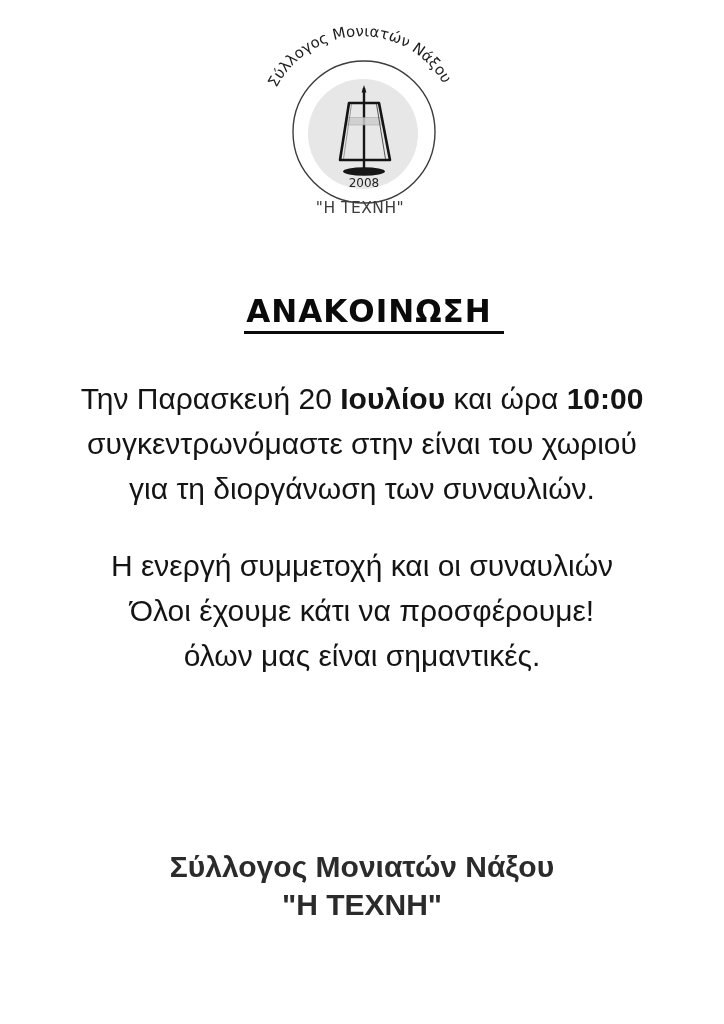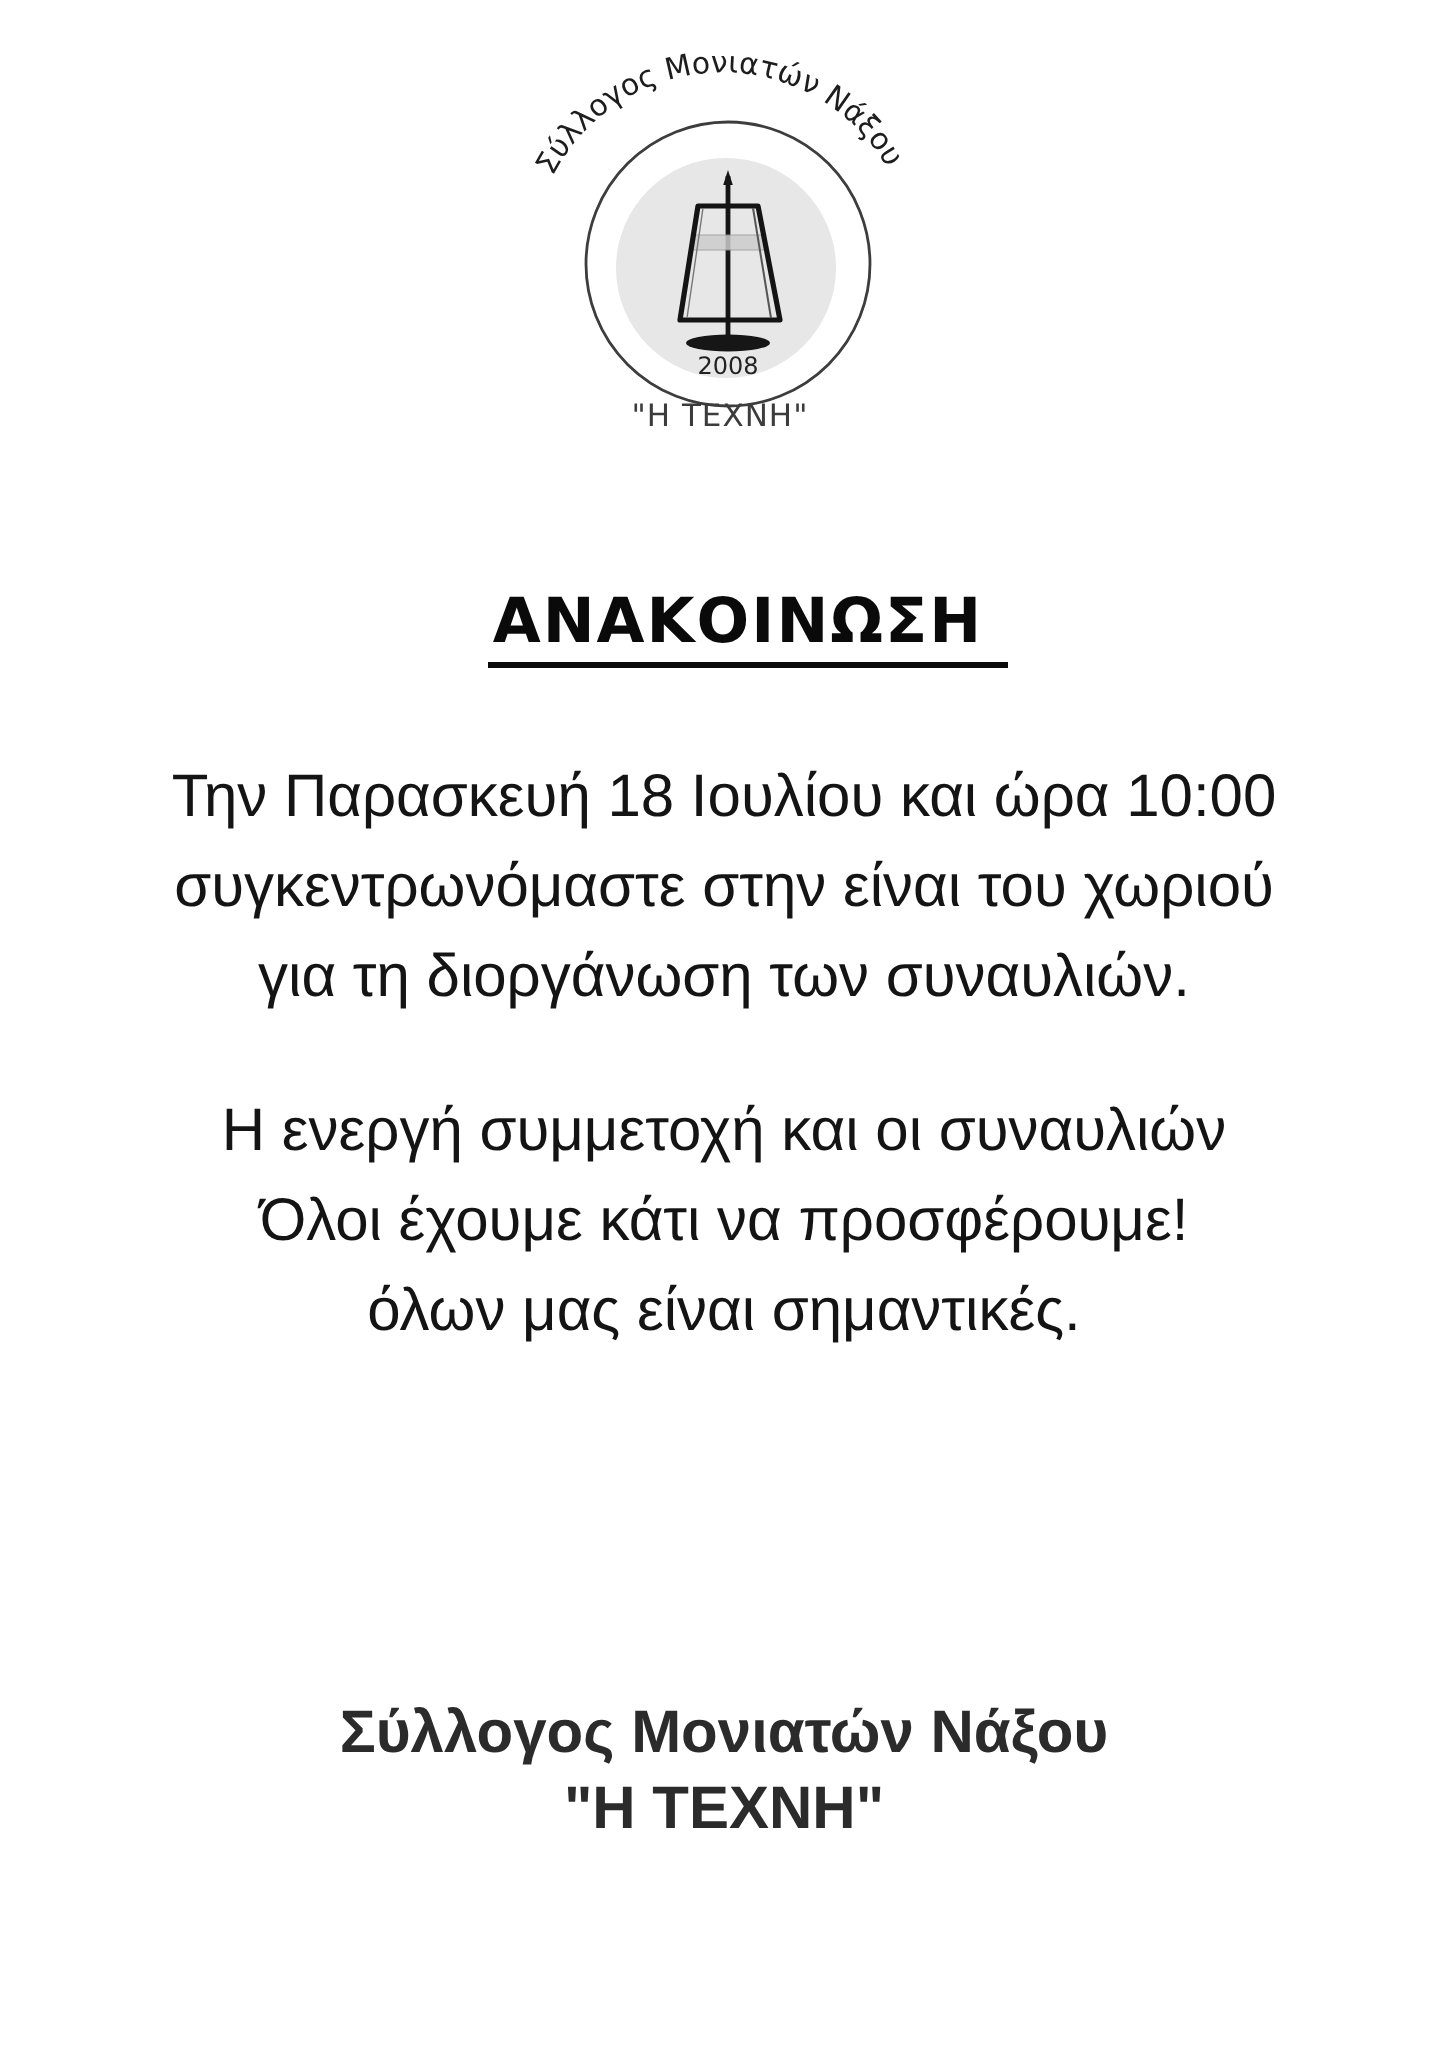--- a/index.html
+++ b/index.html
@@ -29,21 +29,21 @@
   }
   .para{
     position:absolute;left:0;width:100%;
     text-align:center;
     font-size:30px;line-height:45px;
     color:#141414;
     white-space:nowrap;
   }
   .p1{top:376px;}
   .p2{top:543px;}
-  .para b{font-weight:normal;}
+  .para b{font-weight:bold;}
   .footer{
     position:absolute;top:848px;left:0;width:100%;
     text-align:center;
     font-size:30px;line-height:38px;font-weight:bold;
     color:#2b2b2b;
     white-space:nowrap;
   }
   .arc-text{
     font-family:"DejaVu Sans",sans-serif;
     font-size:15px;fill:#1d1d1d;
@@ -81,21 +81,21 @@
       <ellipse cx="132" cy="141.5" rx="21" ry="4.2" fill="#161616"></ellipse>
     </g>
 
     <text class="logo-year" x="132" y="157" text-anchor="middle">2008</text>
     <text class="logo-caption" x="128" y="183" text-anchor="middle">"Η ΤΕΧΝΗ"</text>
   </svg>
 
   <h1 class="heading"><span class="u">ΑΝΑΚΟΙΝΩΣΗ</span></h1>
 
   <div class="para p1">
-    <div><span>Την Παρασκευή 18 </span><b>Ιουλίου</b><span> και ώρα </span><b>10:00</b></div>
+    <div><span>Την Παρασκευή 20 </span><b>Ιουλίου</b><span> και ώρα </span><b>10:00</b></div>
     <div>συγκεντρωνόμαστε στην είναι του χωριού</div>
     <div>για τη διοργάνωση των συναυλιών.</div>
   </div>
 
   <div class="para p2">
     <div>Η ενεργή συμμετοχή και οι συναυλιών</div>
     <div>Όλοι έχουμε κάτι να προσφέρουμε!</div>
     <div>όλων μας είναι σημαντικές.</div>
   </div>
 

